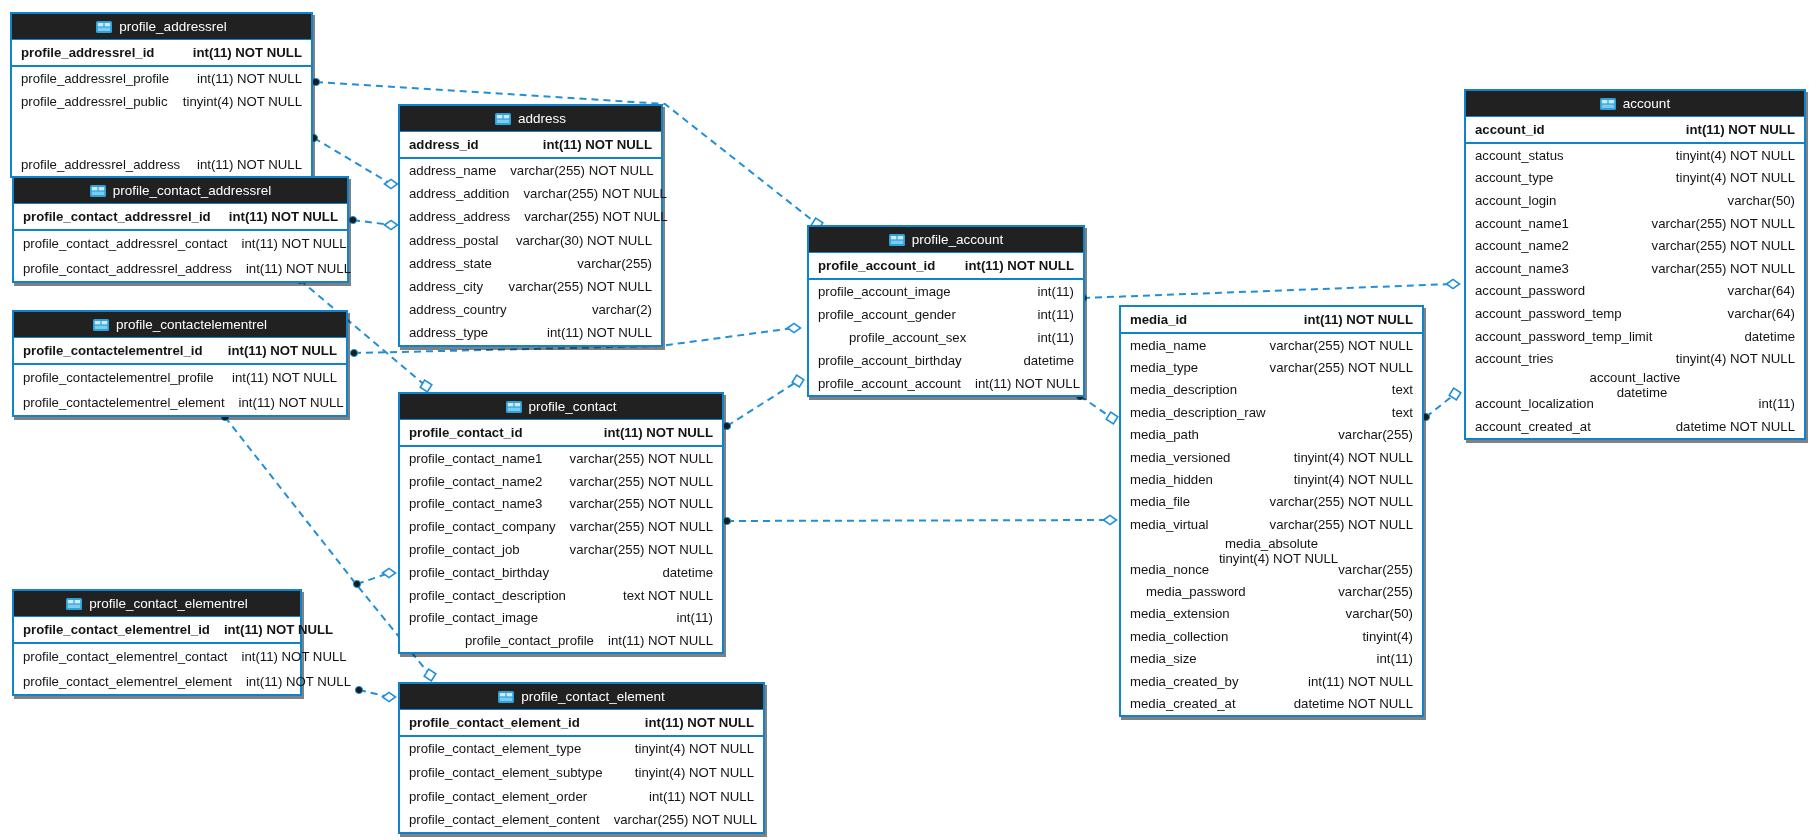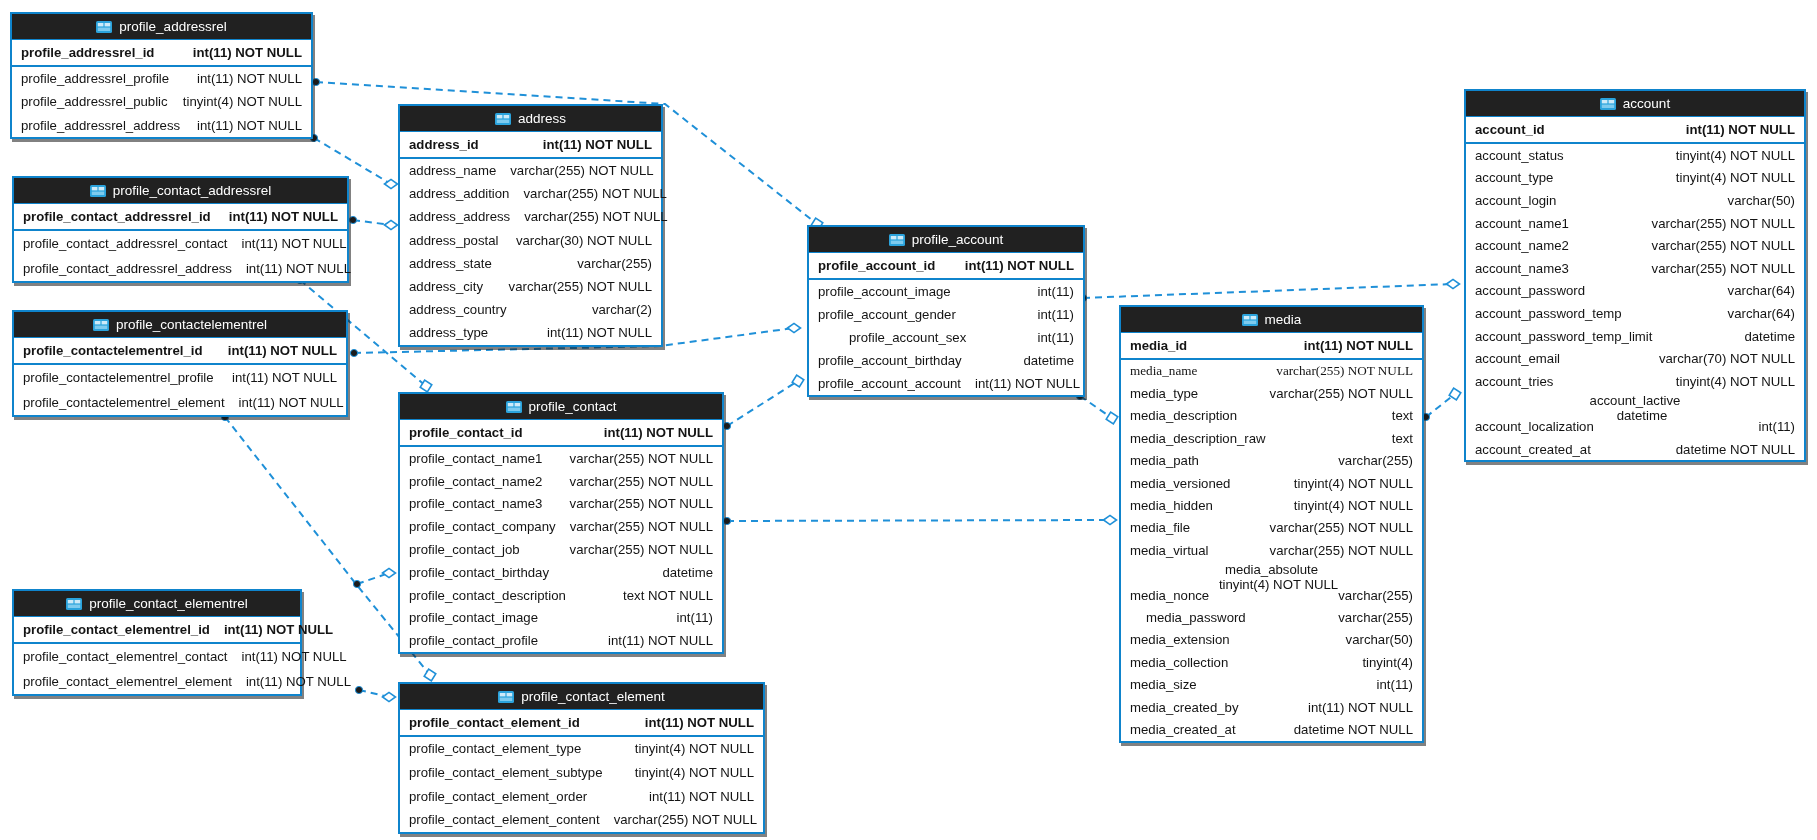--- a/index.html
+++ b/index.html
@@ -120,21 +120,21 @@
         <span class="col-type">int(11) NOT NULL</span>
       </div>
       <div class="row" style="height: 23.3px;">
         <span class="col-name">profile_addressrel_profile</span>
         <span class="col-type">int(11) NOT NULL</span>
       </div>
       <div class="row" style="height: 23.3px;">
         <span class="col-name">profile_addressrel_public</span>
         <span class="col-type">tinyint(4) NOT NULL</span>
       </div>
-      <div class="row" style="height: 23.3px;">
+      <div class="row" style="height: 23.3px; margin-top: 39px;">
         <span class="col-name">profile_addressrel_address</span>
         <span class="col-type">int(11) NOT NULL</span>
       </div>
     </div>
     <div class="db-table" style="left: 12px; top: 176px; width: 337px;">
       <div class="thead">
         <span class="tbl-icon">
           <svg viewBox="0 0 16 12" width="16" height="12">
             <rect x="0" y="0" width="16" height="12" rx="1.5" fill="#2ba3dc"></rect>
             <rect x="1.8" y="2" width="5.6" height="3.4" fill="#cdeaf8"></rect>
@@ -297,21 +297,21 @@
         <span class="col-type">datetime</span>
       </div>
       <div class="row" style="height: 22.8px;">
         <span class="col-name">profile_contact_description</span>
         <span class="col-type">text NOT NULL</span>
       </div>
       <div class="row" style="height: 22.8px; gap: 24px;">
         <span class="col-name">profile_contact_image</span>
         <span class="col-type">int(11)</span>
       </div>
-      <div class="row" style="height: 22.8px;">
+      <div class="row" style="height: 22.8px; justify-content: flex-end;">
         <span class="col-name">profile_contact_profile</span>
         <span class="col-type">int(11) NOT NULL</span>
       </div>
     </div>
     <div class="db-table" style="left: 398px; top: 682px; width: 367px;">
       <div class="thead">
         <span class="tbl-icon">
           <svg viewBox="0 0 16 12" width="16" height="12">
             <rect x="0" y="0" width="16" height="12" rx="1.5" fill="#2ba3dc"></rect>
             <rect x="1.8" y="2" width="5.6" height="3.4" fill="#cdeaf8"></rect>
@@ -373,36 +373,25 @@
       <div class="row" style="height: 23px;">
         <span class="col-name">profile_account_birthday</span>
         <span class="col-type">datetime</span>
       </div>
       <div class="row" style="height: 23px;">
         <span class="col-name">profile_account_account</span>
         <span class="col-type">int(11) NOT NULL</span>
       </div>
     </div>
     <div class="db-table" style="left: 1119px; top: 305px; width: 305px;">
-      <div class="thead">
-        <span class="tbl-icon">
-          <svg viewBox="0 0 16 12" width="16" height="12">
-            <rect x="0" y="0" width="16" height="12" rx="1.5" fill="#2ba3dc"></rect>
-            <rect x="1.8" y="2" width="5.6" height="3.4" fill="#cdeaf8"></rect>
-            <rect x="8.6" y="2" width="5.6" height="3.4" fill="#cdeaf8"></rect>
-            <rect x="1.8" y="6.6" width="12.4" height="3.4" fill="#7ecbee"></rect>
-          </svg>
-        </span>
-        <span>media</span>
-      </div>
       <div class="row pk">
         <span class="col-name">media_id</span>
         <span class="col-type">int(11) NOT NULL</span>
       </div>
-      <div class="row" style="height: 22.4px; font-family: Liberation Serif, serif;">
+      <div class="row" style="height: 22.4px;">
         <span class="col-name">media_name</span>
         <span class="col-type">varchar(255) NOT NULL</span>
       </div>
       <div class="row" style="height: 22.4px;">
         <span class="col-name">media_type</span>
         <span class="col-type">varchar(255) NOT NULL</span>
       </div>
       <div class="row" style="height: 22.4px;">
         <span class="col-name">media_description</span>
         <span class="col-type">text</span>
@@ -510,24 +499,20 @@
       </div>
       <div class="row" style="height: 22.6px;">
         <span class="col-name">account_password_temp</span>
         <span class="col-type">varchar(64)</span>
       </div>
       <div class="row" style="height: 22.6px;">
         <span class="col-name">account_password_temp_limit</span>
         <span class="col-type">datetime</span>
       </div>
       <div class="row" style="height: 22.6px;">
-        <span class="col-name">account_email</span>
-        <span class="col-type">varchar(70) NOT NULL</span>
-      </div>
-      <div class="row" style="height: 22.6px;">
         <span class="col-name">account_tries</span>
         <span class="col-type">tinyint(4) NOT NULL</span>
       </div>
       <div class="row" style="height: 22.6px; flex-direction: column;">
         <span class="col-name">account_lactive</span>
         <span class="col-type">datetime</span>
       </div>
       <div class="row" style="height: 22.6px;">
         <span class="col-name">account_localization</span>
         <span class="col-type">int(11)</span>

